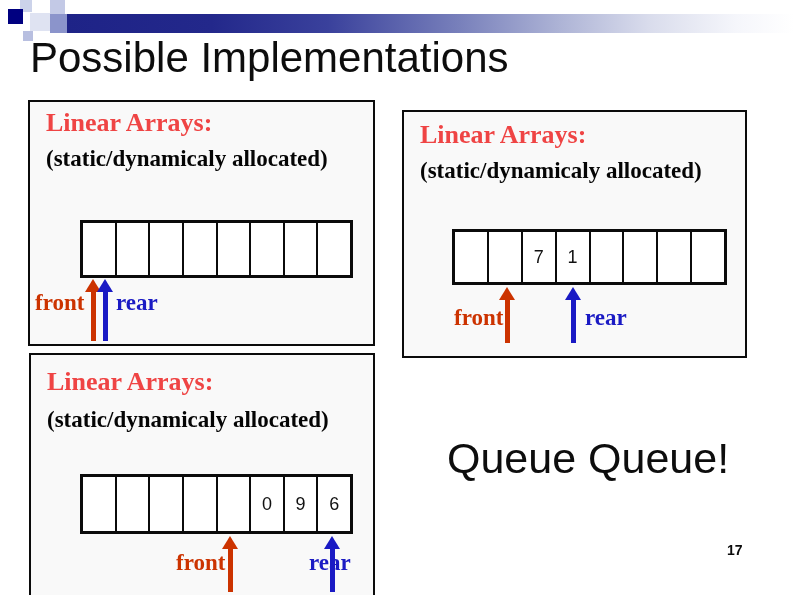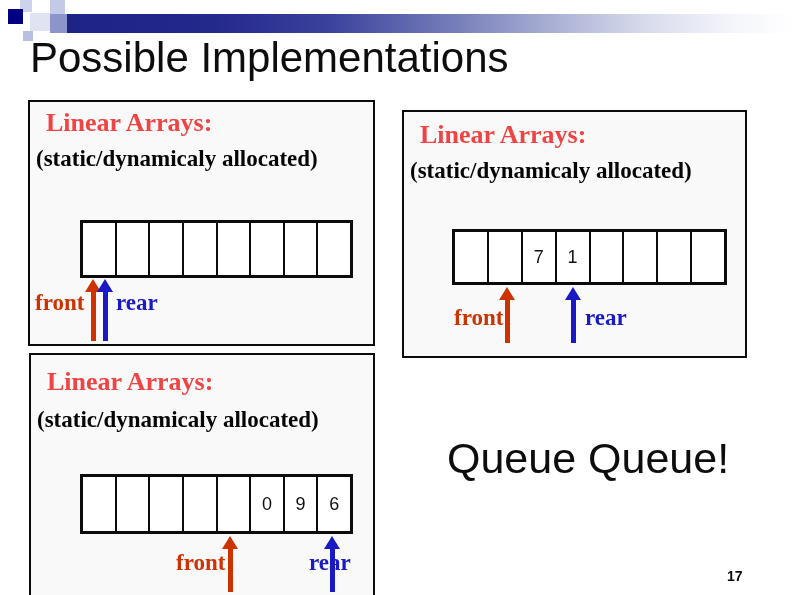--- a/index.html
+++ b/index.html
@@ -24,21 +24,21 @@
   .title{position:absolute;left:30px;top:34px;font-size:42px;letter-spacing:0px;}
   
   .box{
     position:absolute;background:var(--box-bg);border:2px solid #0b0b0b;
     font-family:"Liberation Serif",serif;font-weight:bold;
   }
   .box1{left:28px;top:100px;width:343px;height:242px;}
   .box2{left:402px;top:110px;width:341px;height:244px;}
   .box3{left:29px;top:353px;width:342px;height:260px;border-bottom:none;}
   .box-heading{position:absolute;font-size:26px;color:#ef4444;}
-  .box-subheading{position:absolute;font-size:23px;color:#050505;}
+  .box-subheading{position:absolute;font-size:23px;color:#050505;margin-left:10px;}
   .box1 .box-heading{left:16px;top:6px;}
   .box1 .box-subheading{left:6px;top:44px;}
   .box2 .box-heading{left:16px;top:8px;}
   .box2 .box-subheading{left:6px;top:46px;}
   .box3 .box-heading{left:16px;top:12px;}
   .box3 .box-subheading{left:6px;top:52px;}
   
   .array{
     position:absolute;display:flex;background:#ffffff;
     border:3px solid #0b0b0b;box-sizing:border-box;
@@ -70,21 +70,21 @@
   .front-label{color:var(--front);}
   .rear-label{color:var(--rear);}
   .box1 .front-label{left:5px;top:188px;}
   .box1 .rear-label{left:86px;top:188px;}
   .box2 .front-label{left:50px;top:193px;}
   .box2 .rear-label{left:181px;top:193px;}
   .box3 .front-label{left:145px;top:195px;}
   .box3 .rear-label{left:278px;top:195px;z-index:0;}
   
   .queue-full{position:absolute;left:447px;top:434px;font-size:43px;color:#0d0d0d;}
-  .page-number{position:absolute;left:727px;top:568px;font-size:14px;font-weight:bold;color:#0b0b0b;}
+  .page-number{position:absolute;left:727px;top:542px;font-size:14px;font-weight:bold;color:#0b0b0b;}
 </style>
 </head>
 <body>
 
 <div class="slide">
 
   <div class="top-bar"></div>
   <div class="deco-square sq-a"></div>
   <div class="deco-square sq-b"></div>
   <div class="deco-square sq-c"></div>

